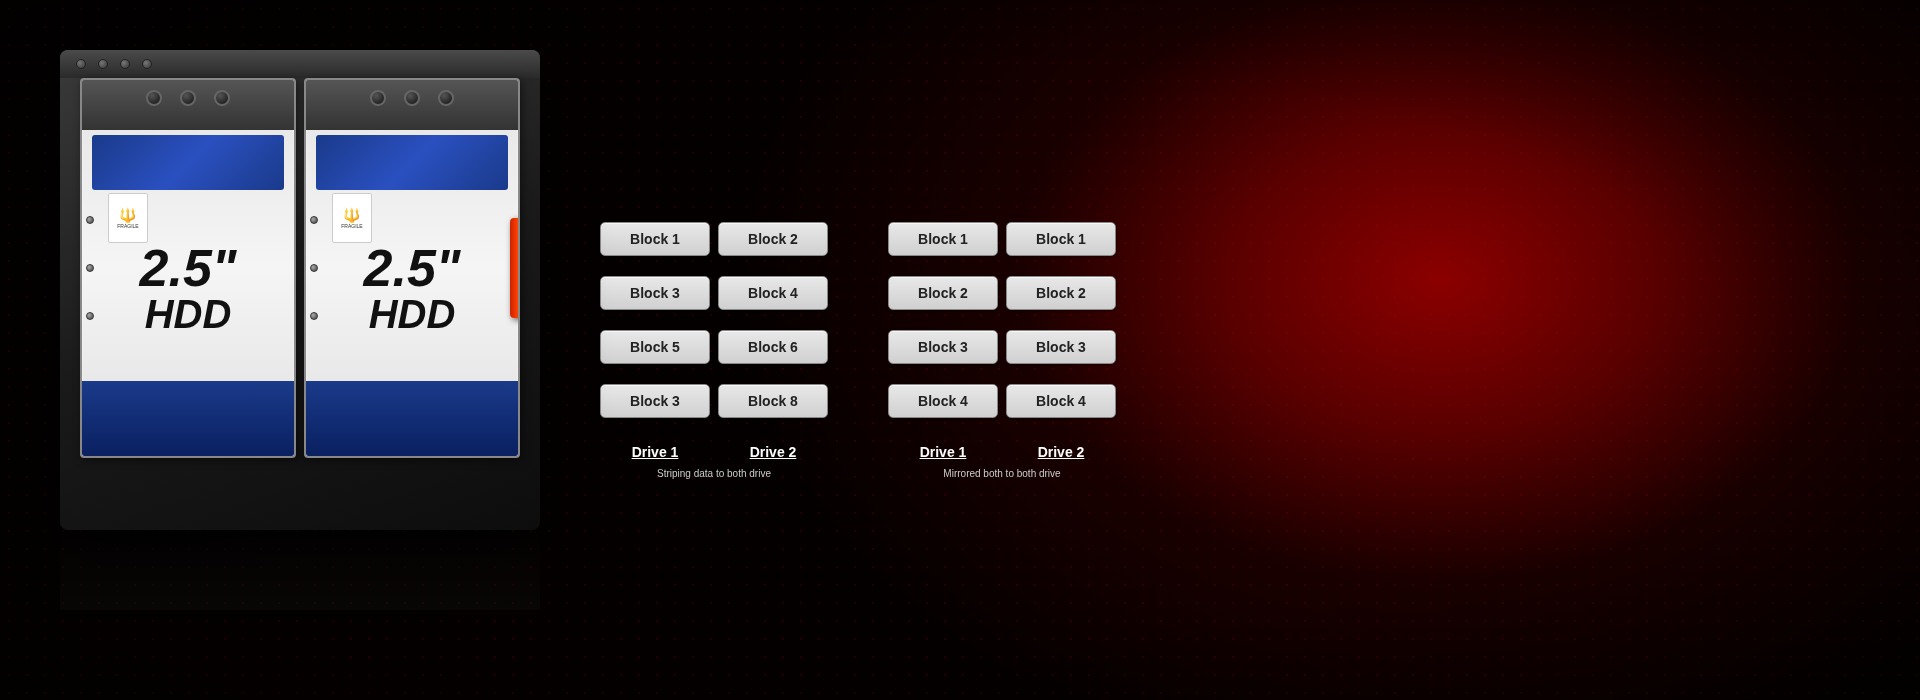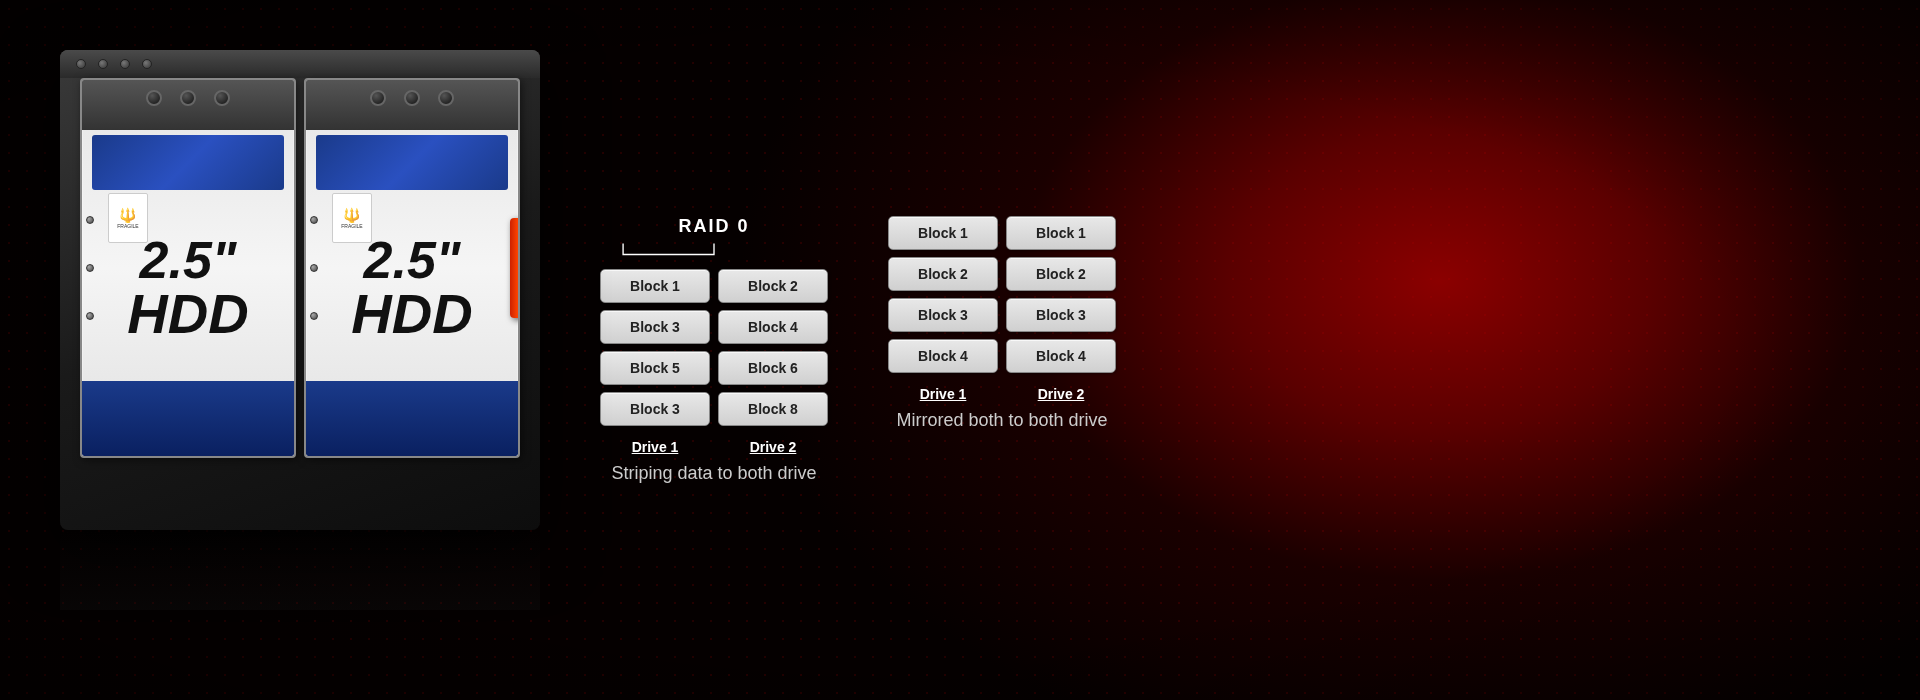--- a/index.html
+++ b/index.html
@@ -188,21 +188,21 @@
 
     .hdd-size-text {
       font-size: 52px;
       font-weight: 900;
       color: #111;
       line-height: 1;
       font-style: italic;
     }
 
     .hdd-type-text {
-      font-size: 56px;
+      font-size: 40px;
       font-weight: 900;
       color: #111;
       line-height: 1;
       font-style: italic;
     }
 
     .hdd-bottom-blue {
       position: absolute;
       bottom: 0;
       left: 0;
@@ -299,21 +299,21 @@
     
     .drive-columns {
       display: flex;
       gap: 8px;
     }
 
     .drive-col {
       display: flex;
       flex-direction: column;
       align-items: center;
-      gap: 7px;
+      gap: 20px;
     }
 
     .block-cell {
       width: 110px;
       height: 34px;
       background: linear-gradient(180deg, #e8e8e8 0%, #d0d0d0 100%);
       border: 1.5px solid #888;
       border-radius: 5px;
       display: flex;
       align-items: center;
@@ -327,21 +327,21 @@
     .drive-label {
       color: #ffffff;
       font-size: 14px;
       font-weight: bold;
       margin-top: 6px;
       text-decoration: underline;
     }
 
     .raid-description {
       color: #cccccc;
-      font-size: 18px;
+      font-size: 10px;
       margin-top: 8px;
       text-align: center;
     }
 
     .raids-wrapper {
       display: flex;
       gap: 60px;
       align-items: flex-start;
     }
 
@@ -421,28 +421,20 @@
 
       </div>
       <div class="enclosure-reflection"></div>
     </div>
   </div>
 
   <div class="raid-section">
     <div class="raids-wrapper">
 
       <div class="raid-with-desc">
-        <div class="raid-title-row">
-          <span class="raid-label">RAID 0</span>
-          <div class="bracket">
-            <svg viewBox="0 0 220 16" xmlns="http://www.w3.org/2000/svg">
-              <path d="M10,2 L10,14 L110,14 L110,2" stroke="white" stroke-width="1.5" fill="none"></path>
-            </svg>
-          </div>
-        </div>
         <div class="drive-columns">
 
           <div class="drive-col">
             <div class="block-cell">Block 1</div>
             <div class="block-cell">Block 3</div>
             <div class="block-cell">Block 5</div>
             <div class="block-cell">Block 3</div>
             <div class="drive-label">Drive 1</div>
           </div>
 

